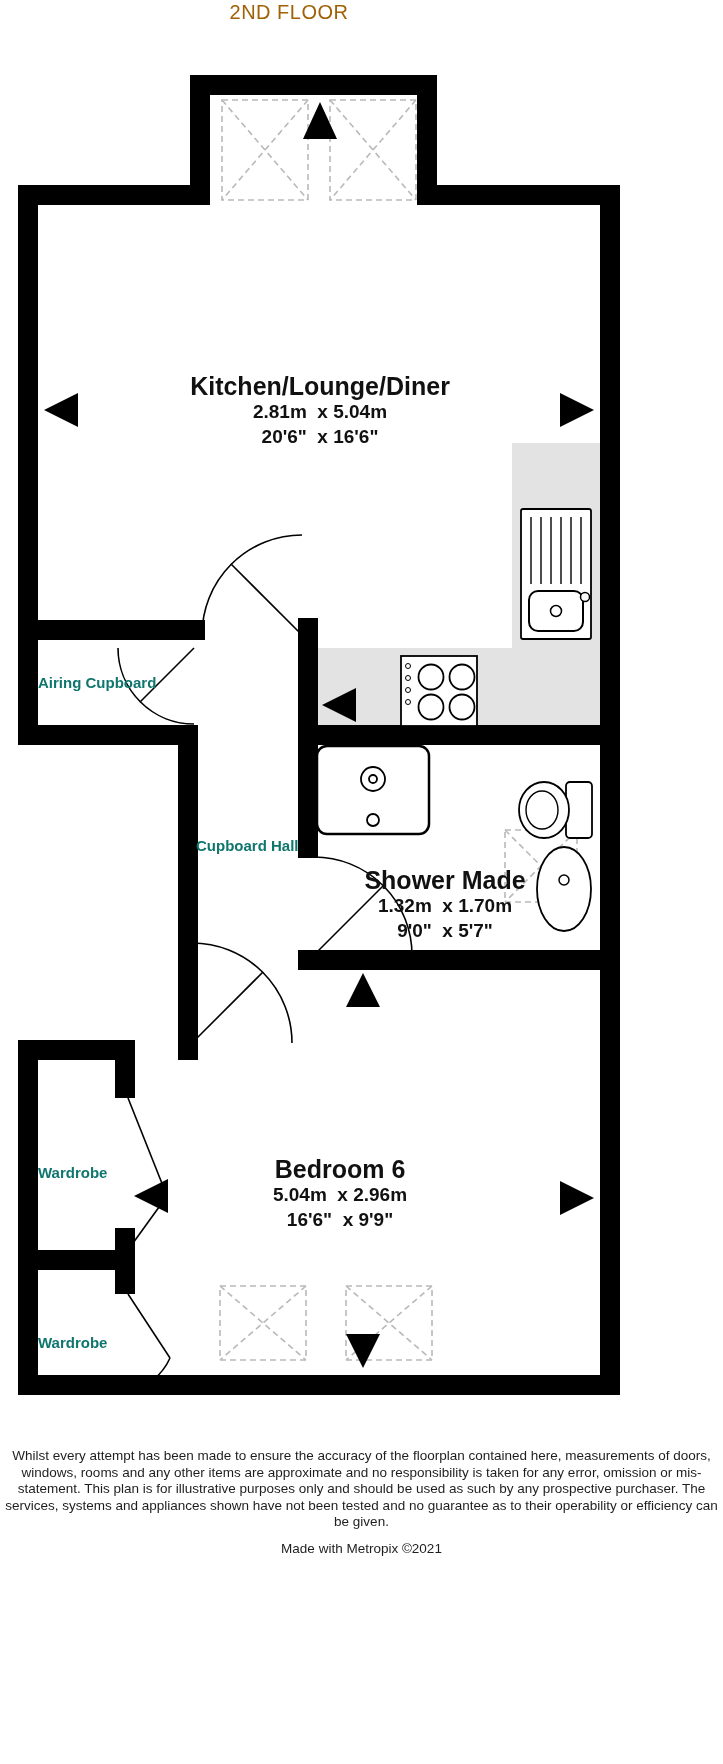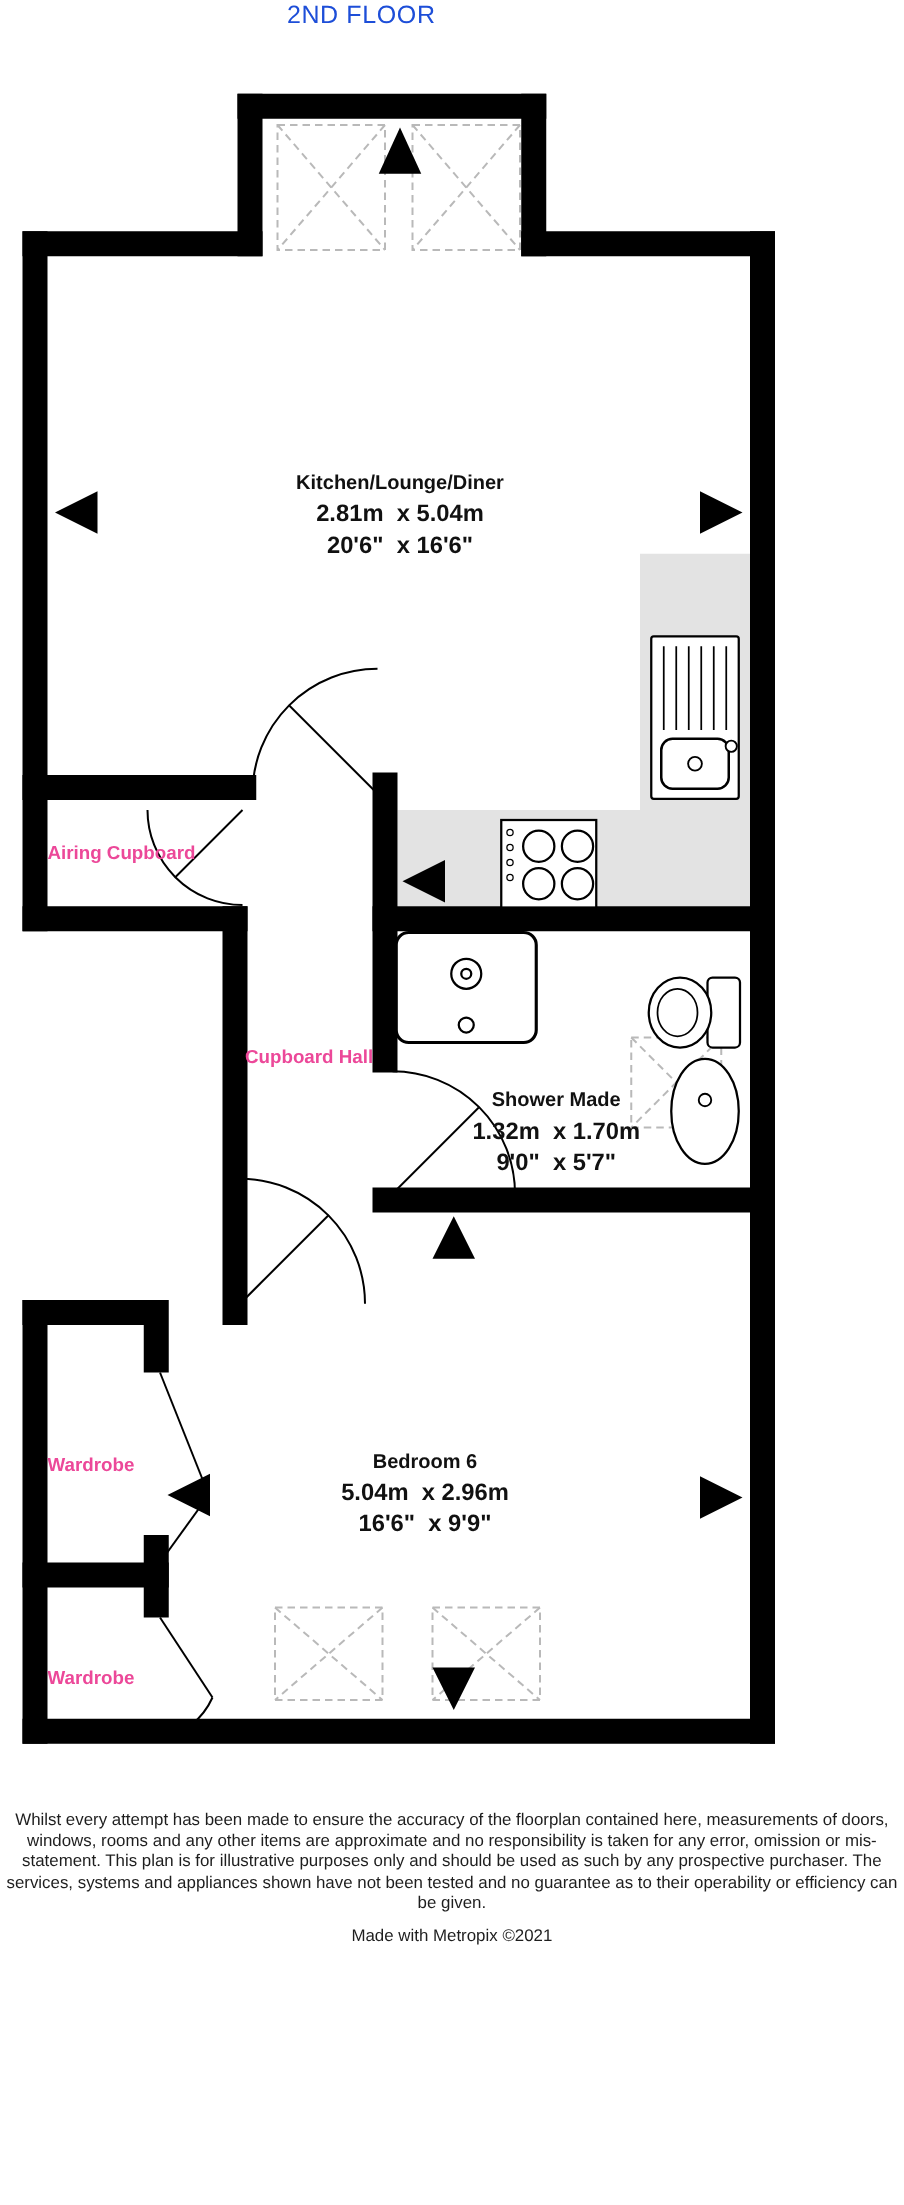--- a/index.html
+++ b/index.html
@@ -2,27 +2,27 @@
 <html><head>
 <meta charset="utf-8">
 <style>
   html,body{margin:0;padding:0;}
   body{
     width:723px;height:1764px;position:relative;background:#ffffff;
     font-family:"Liberation Sans", sans-serif;overflow:hidden;
   }
   .floor-title{
     position:absolute;top:1px;left:0;width:578px;text-align:center;
-    font-size:20px;color:#1d4ed8;letter-spacing:0.5px;
+    font-size:20px;color:#a16207;letter-spacing:0.5px;
   }
   svg{position:absolute;top:0;left:0;}
   .room-label{position:absolute;text-align:center;color:#111;font-weight:bold;}
-  .room-name{font-size:16px;line-height:25px;white-space:pre;text-align:center;}
+  .room-name{font-size:25px;line-height:25px;white-space:pre;text-align:center;}
   .room-dim{font-size:19px;line-height:25px;white-space:pre;}
-  .small-label{position:absolute;font-weight:bold;font-size:15px;color:#ec4899;white-space:nowrap;}
+  .small-label{position:absolute;font-weight:bold;font-size:15px;color:#0f766e;white-space:nowrap;}
   .disclaimer{
     position:absolute;top:1448px;left:4px;width:715px;text-align:center;
     font-size:13.5px;line-height:16.5px;color:#1e1e1e;
   }
   .credit{
     position:absolute;top:1541px;left:4px;width:715px;text-align:center;
     font-size:13.5px;color:#1e1e1e;
   }
 </style>
 </head>

